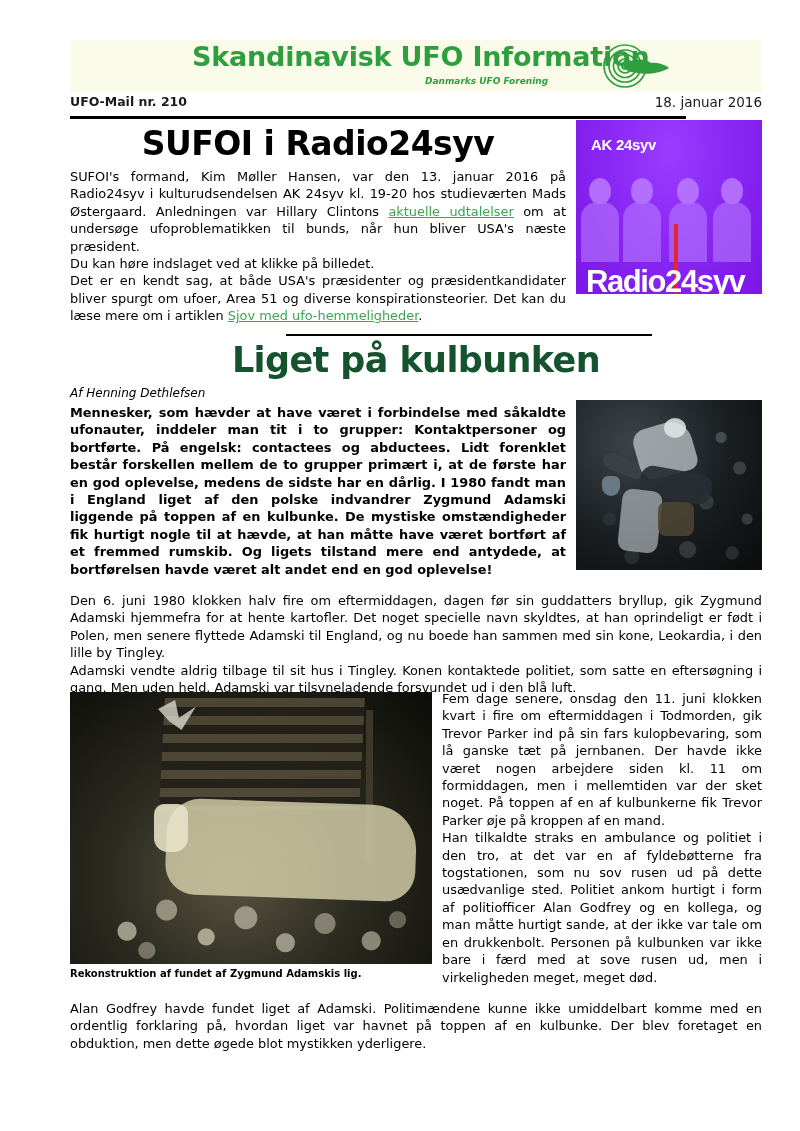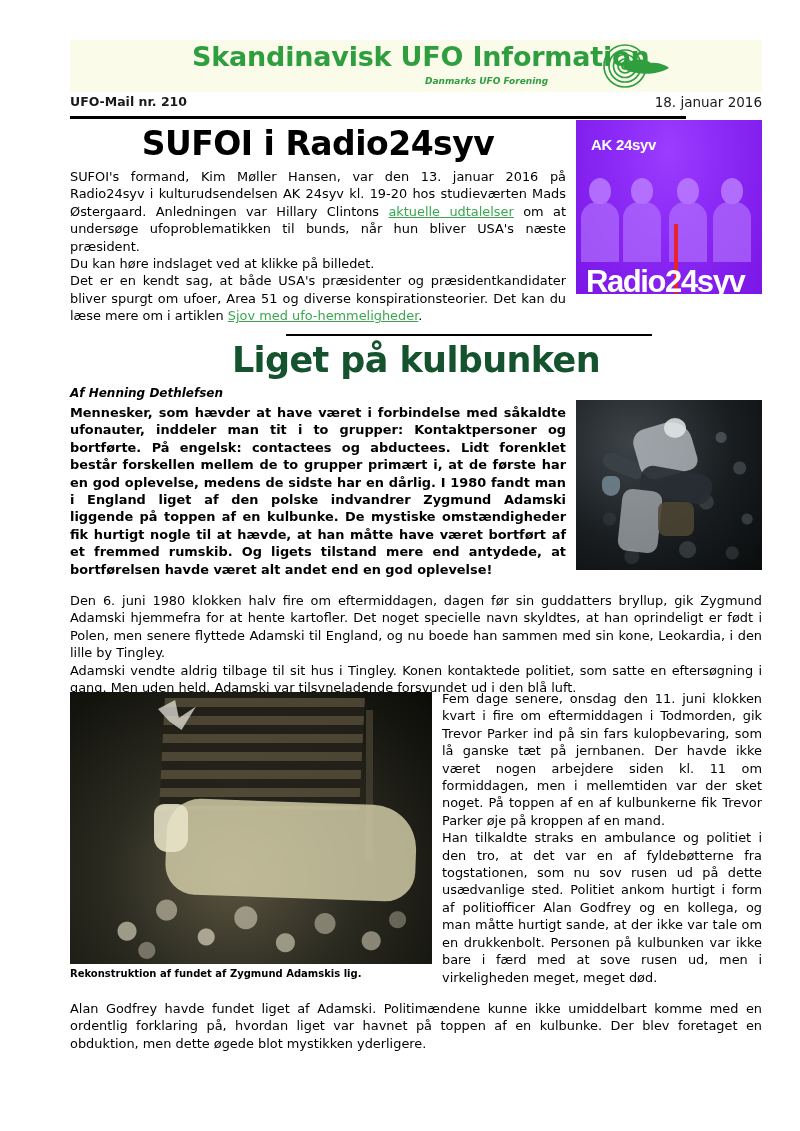--- a/index.html
+++ b/index.html
@@ -228,21 +228,21 @@
     color: #14532d;
     letter-spacing: -0.6px;
     white-space: nowrap;
   }
   .a2-byline {
     position: absolute;
     left: 0;
     top: 386px;
     font-size: 12px;
     font-style: italic;
-    font-weight: bold;
+    font-weight: normal;
     color: #000000;
   }
   .a2-lead {
     position: absolute;
     left: 0;
     top: 404px;
     width: 496px;
     font-size: 12.9px;
     line-height: 17.4px;
     font-weight: bold;

